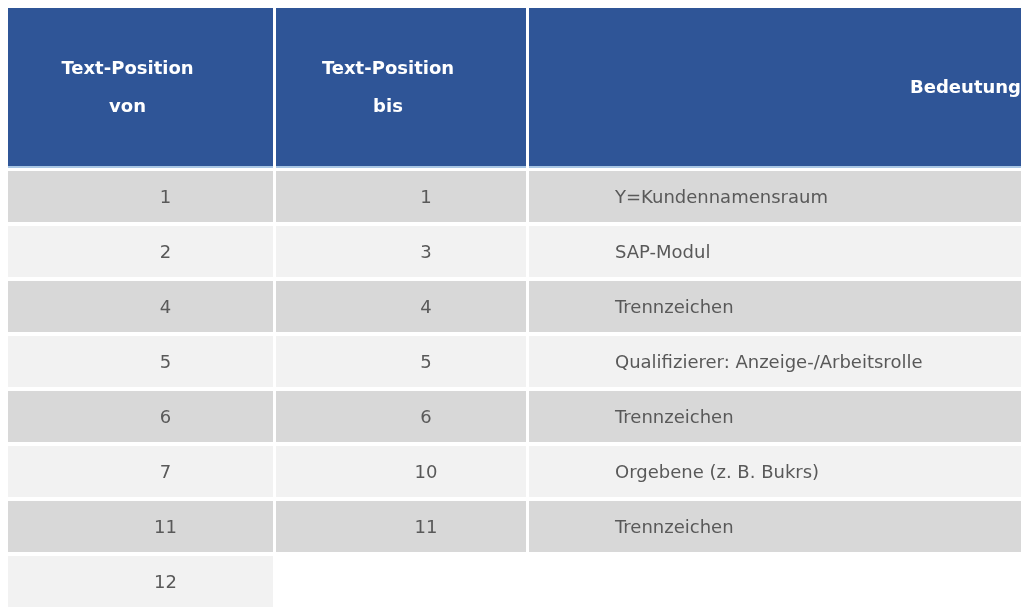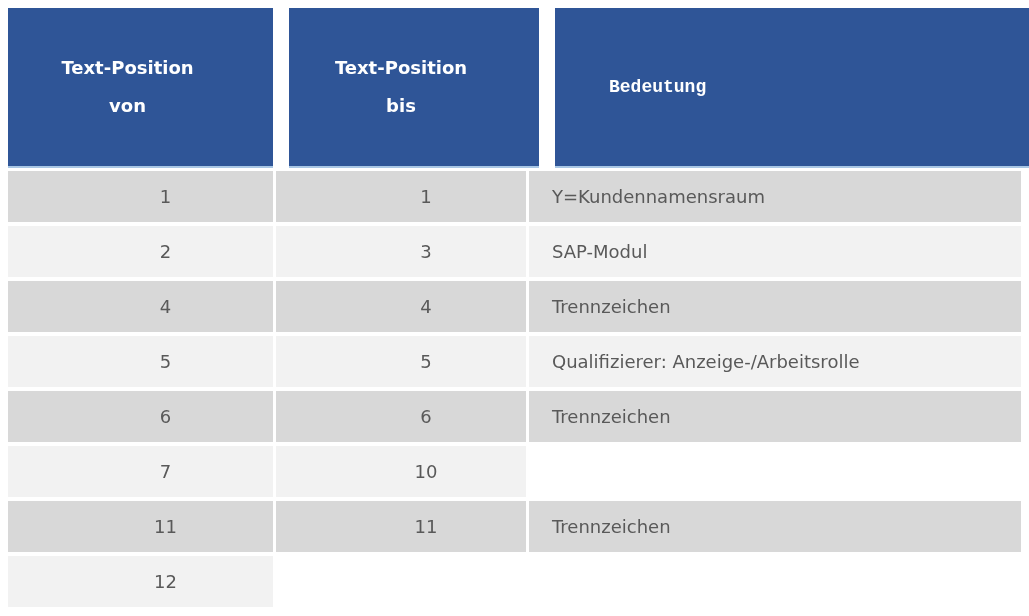--- a/index.html
+++ b/index.html
@@ -12,41 +12,40 @@
   }
   .tbl {
     position: absolute;
     left: 8px;
     top: 8px;
     width: 1013px;
   }
   .thead {
     display: grid;
     grid-template-columns: 265px 250px 492px;
-    column-gap: 16px;
+    column-gap: 3px;
   }
   .th {
     background: var(--header-bg, #2F5597);
     color: var(--header-text, #ffffff);
     font-weight: bold;
     font-size: 18px;
     height: 158px;
     border-bottom: 2px solid var(--header-underline, #A9C7E5);
     display: flex;
     flex-direction: column;
     align-items: center;
     justify-content: center;
     line-height: 38px;
     box-sizing: content-box;
   }
   .th.c1, .th.c2 { padding-right: 26px; }
   .th.c3 {
-    align-items: flex-start;
+    align-items: flex-end;
     padding-left: 54px;
-    font-family: Liberation Mono, monospace;
   }
   .tbody {
     margin-top: 3px;
     display: flex;
     flex-direction: column;
     row-gap: 4px;
   }
   .tr {
     display: grid;
     grid-template-columns: 265px 250px 492px;
@@ -57,21 +56,21 @@
     display: flex;
     align-items: center;
     font-size: 18px;
     color: var(--body-text, #595959);
     box-sizing: border-box;
   }
   .td.num {
     justify-content: center;
     padding-left: 50px;
   }
-  .td.text { padding-left: 23px; }
+  .td.text { padding-left: 86px; }
   .tr.odd  .td { background: var(--row-odd-bg, #D8D8D8); }
   .tr.even .td { background: var(--row-even-bg, #F2F2F2); }
 </style>
 </head>
 <body>
 
 <div class="tbl">
 
   <div class="thead">
     <div class="th c1">
@@ -115,20 +114,21 @@
 
     <div class="tr odd">
       <div class="td num">6</div>
       <div class="td num">6</div>
       <div class="td text">Trennzeichen</div>
     </div>
 
     <div class="tr even">
       <div class="td num">7</div>
       <div class="td num">10</div>
+      <div class="td text">Orgebene (z. B. Bukrs)</div>
     </div>
 
     <div class="tr odd">
       <div class="td num">11</div>
       <div class="td num">11</div>
       <div class="td text">Trennzeichen</div>
     </div>
 
     <div class="tr even">
       <div class="td num">12</div>

